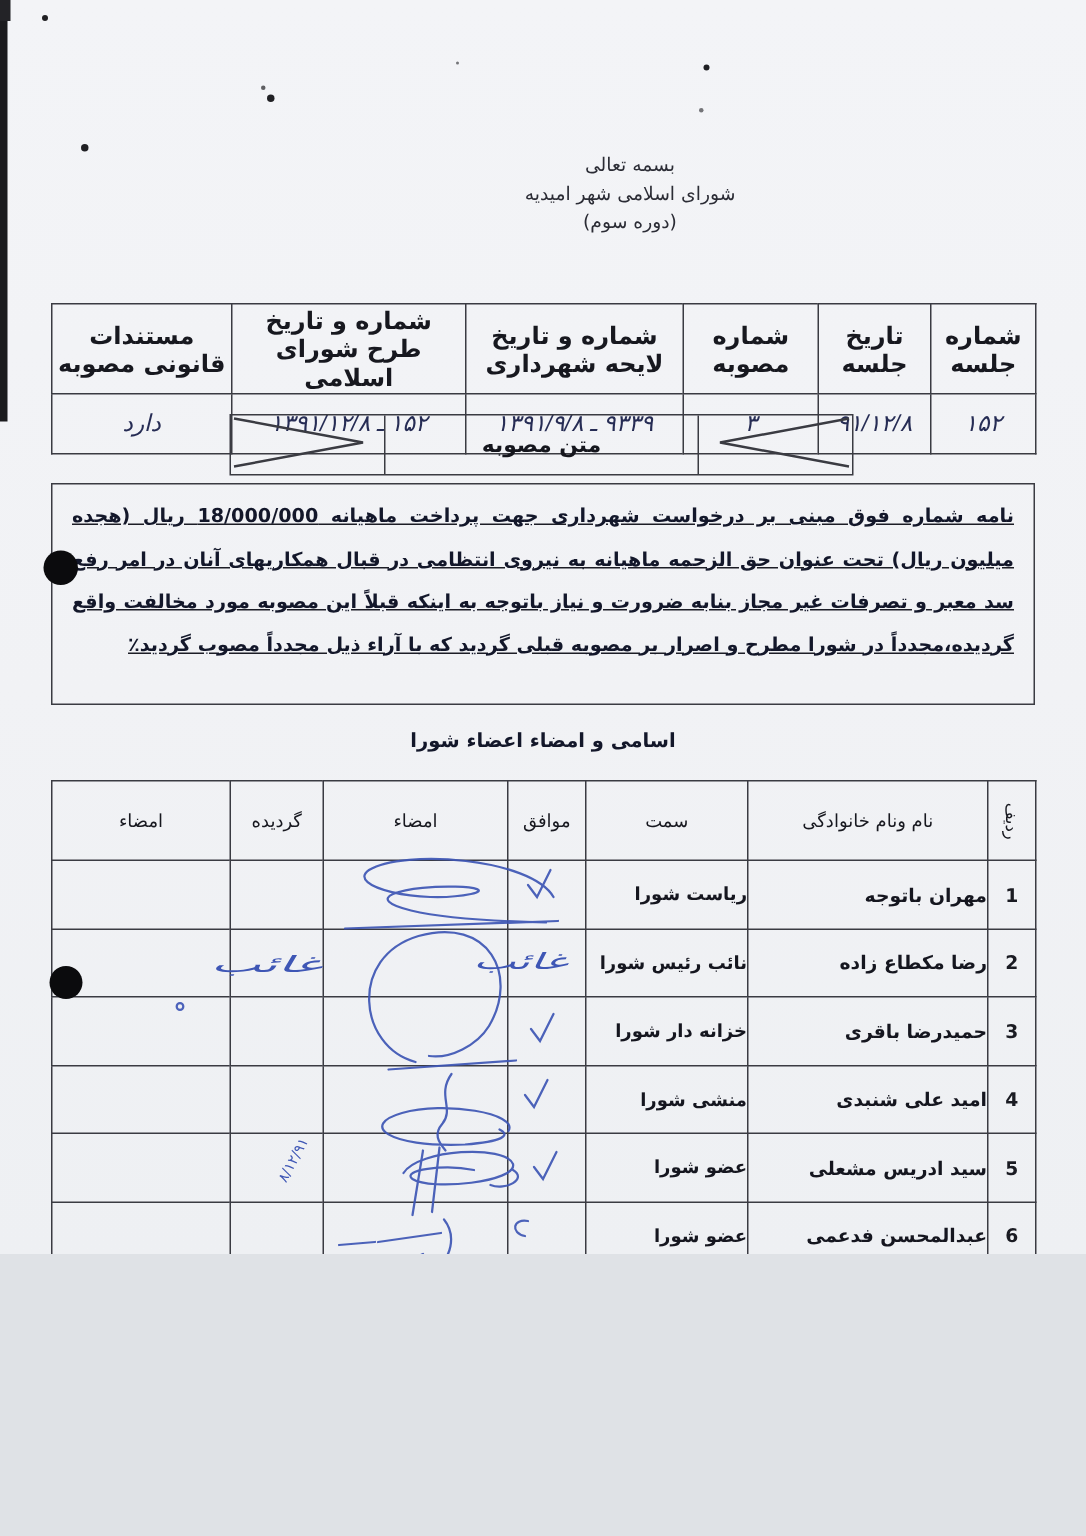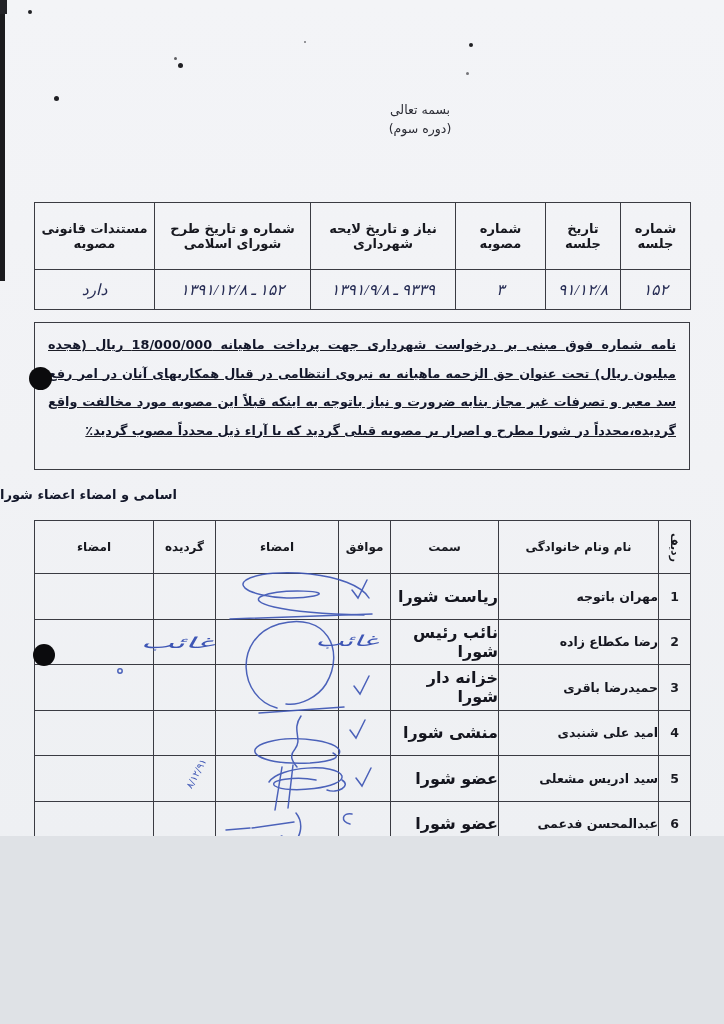--- a/index.html
+++ b/index.html
@@ -14,48 +14,48 @@
   .edge-bottom{position:absolute;left:36px;top:1017px;width:688px;height:7px;background:#121214;}
   .speck{position:absolute;border-radius:50%;background:#202024;}
   .hole-punch{position:absolute;background:#0b0b0d;border-radius:50%;}
   
   .doc-header{position:absolute;left:116px;top:100px;width:608px;text-align:center;
     font-size:12.5px;line-height:19px;color:#2b2c35;direction:rtl;}
   
   table{border-collapse:collapse;table-layout:fixed;}
   .info-table{position:absolute;left:34px;top:202px;width:656px;direction:rtl;}
   .info-table th,.info-table td{border:1.4px solid #3a3b42;overflow:visible;}
-  .info-table th{height:21px;font-size:13px;font-weight:bold;color:#17181f;padding:18px 2px;}
+  .info-table th{height:21px;font-size:16px;font-weight:bold;color:#17181f;padding:1px 2px;}
   .info-table td{height:37px;text-align:center;
-    font-family:Liberation Serif, serif;font-style:italic;font-size:15.5px;
+    font-family:Liberation Sans, sans-serif;font-style:italic;font-size:15.5px;
     color:#262c54;letter-spacing:1px;}
   
   .banner{position:absolute;left:153px;top:276px;width:414px;height:39px;
     border:1.5px solid #3a3b42;display:flex;direction:rtl;background:transparent;}
   .banner .b-end{width:102px;position:relative;}
   .banner .b-mid{flex:1;border-right:1.5px solid #3a3b42;border-left:1.5px solid #3a3b42;
     display:flex;align-items:center;justify-content:center;
     font-size:14.5px;font-weight:bold;color:#15161d;}
   .banner svg{position:absolute;inset:0;}
   
   .res-box{position:absolute;left:34px;top:322px;width:656px;height:148px;
     border:1.5px solid #3a3b42;box-sizing:border-box;padding:8px 13px 0 13px;direction:rtl;text-decoration:underline;}
   .res-box p{margin:0;font-size:12.8px;font-weight:bold;line-height:28.5px;
     text-align:justify;color:#13172a;}
   
-  .members-title{position:absolute;left:0;top:487px;width:724px;text-align:left;
+  .members-title{position:absolute;left:0;top:487px;width:724px;text-align:center;
     font-size:13px;font-weight:bold;color:#13172a;direction:rtl;}
   .members-wrap{position:absolute;left:34px;top:520px;width:656px;height:378px;}
   .members-table{width:656px;direction:rtl;}
   .members-table th,.members-table td{border:1.4px solid #3a3b42;padding:0;}
-  .members-table th{height:52px;font-size:12px;font-weight:bold;color:#17181f;}
+  .members-table th{height:52px;font-size:12px;font-weight:normal;color:#17181f;}
   .members-table td{height:44.5px;}
   .m-no{text-align:center;font-size:12.5px;font-weight:bold;color:#1a1b22;}
   .m-name{text-align:right;padding-right:8px;font-size:12.5px;font-weight:bold;color:#15161f;}
-  .m-pos{text-align:right;padding-right:14px;font-size:16px;font-weight:bold;color:#15161f;}
+  .m-pos{text-align:right;padding-right:14px;font-size:12px;font-weight:bold;color:#15161f;}
   .rot{display:inline-block;transform:rotate(90deg);font-size:11px;white-space:nowrap;}
   .sig-overlay{position:absolute;left:0;top:0;width:656px;height:378px;pointer-events:none;}
   .absent{position:absolute;direction:rtl;font-size:15px;color:#3e56b5;white-space:nowrap;
     font-family:"DejaVu Serif",serif;font-style:italic;}
   .absent-a{left:212px;top:112px;width:132px;transform:scaleX(2.0);transform-origin:right center;}
   .absent-b{left:14px;top:114px;width:166px;transform:scaleX(2.35);transform-origin:right center;}
   .sig-date{position:absolute;left:146px;top:248px;font-size:9.5px;color:#3e56b5;
     transform:rotate(-62deg);direction:rtl;white-space:nowrap;}
 </style>
 </head>
@@ -69,52 +69,66 @@
   <div class="speck" style="left:28px;top:10px;width:4px;height:4px;"></div>
   <div class="speck" style="left:174px;top:57px;width:3px;height:3px;opacity:.7;"></div>
   <div class="speck" style="left:178px;top:63px;width:5px;height:5px;"></div>
   <div class="speck" style="left:54px;top:96px;width:5px;height:5px;"></div>
   <div class="speck" style="left:304px;top:41px;width:2px;height:2px;opacity:.6;"></div>
   <div class="speck" style="left:469px;top:43px;width:4px;height:4px;"></div>
   <div class="speck" style="left:466px;top:72px;width:3px;height:3px;opacity:.6;"></div>
 
   <div class="doc-header">
     <div>بسمه تعالی</div>
+    <div>شورای اسلامی شهر امیدیه</div>
     <div>(دوره سوم)</div>
   </div>
 
   <table class="info-table">
     <colgroup>
       <col style="width:70px">
         <col style="width:75px">
         <col style="width:90px">
       <col style="width:145px">
         <col style="width:156px">
         <col style="width:120px">
     </colgroup>
     <tbody>
         <tr>
       <th>شماره جلسه</th>
       <th>تاریخ جلسه</th>
       <th>شماره مصوبه</th>
-      <th>نیاز و تاریخ لایحه شهرداری</th>
+      <th>شماره و تاریخ لایحه شهرداری</th>
       <th>شماره و تاریخ طرح شورای اسلامی</th>
       <th>مستندات قانونی مصوبه</th>
     </tr>
     <tr>
       <td>۱۵۲</td>
       <td>۹۱/۱۲/۸</td>
       <td>۳</td>
       <td>۹۳۳۹ ـ ۱۳۹۱/۹/۸</td>
       <td>۱۵۲ ـ ۱۳۹۱/۱۲/۸</td>
       <td>دارد</td>
     </tr>
   </tbody>
     </table>
 
+  <div class="banner">
+    <div class="b-end">
+      <svg viewBox="0 0 102 36">
+        <polyline points="100,2 14,18 100,34" fill="none" stroke="#3a3b42" stroke-width="1.6"></polyline>
+      </svg>
+    </div>
+    <div class="b-mid">متن مصوبه</div>
+    <div class="b-end">
+      <svg viewBox="0 0 102 36">
+        <polyline points="2,2 88,18 2,34" fill="none" stroke="#3a3b42" stroke-width="1.6"></polyline>
+      </svg>
+    </div>
+  </div>
 
   <div class="res-box">
     <p>نامه شماره فوق مبنی بر درخواست شهرداری جهت پرداخت ماهیانه 18/000/000 ریال (هجده میلیون ریال) تحت عنوان حق الزحمه ماهیانه به نیروی انتظامی در قبال همکاریهای آنان در امر رفع سد معبر و تصرفات غیر مجاز بنابه ضرورت و نیاز باتوجه به اینکه قبلاً این مصوبه مورد مخالفت واقع گردیده،مجدداً در شورا مطرح و اصرار بر مصوبه قبلی گردید که با آراء ذیل مجدداً مصوب گردید٪</p>
   </div>
 
   <div class="members-title">اسامی و امضاء اعضاء شورا</div>
 
   <div class="members-wrap">
     <table class="members-table">
       <colgroup>

